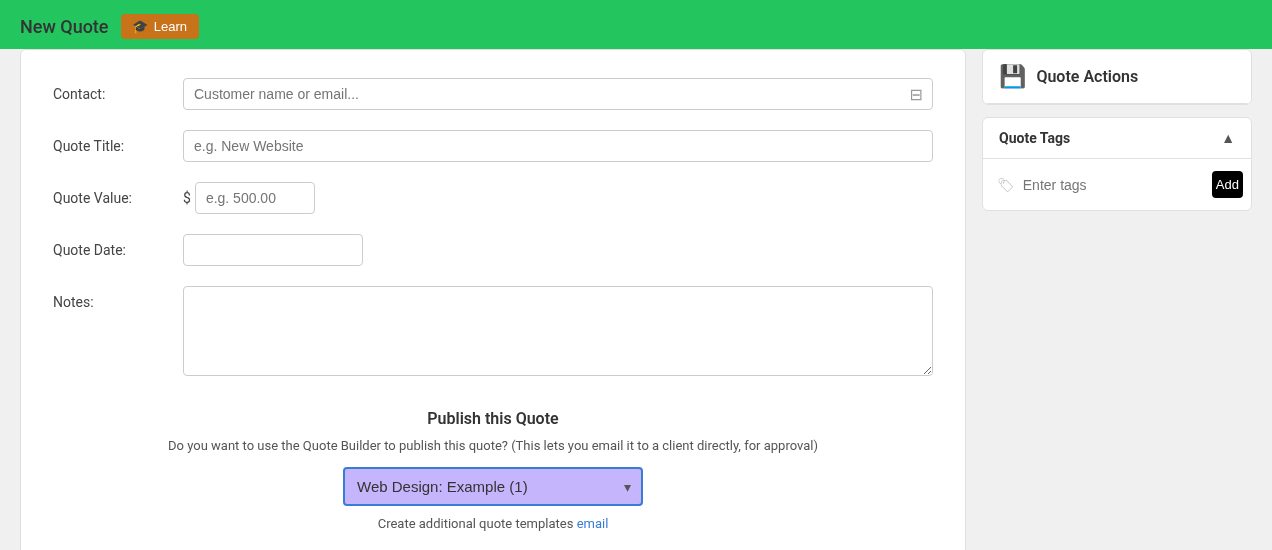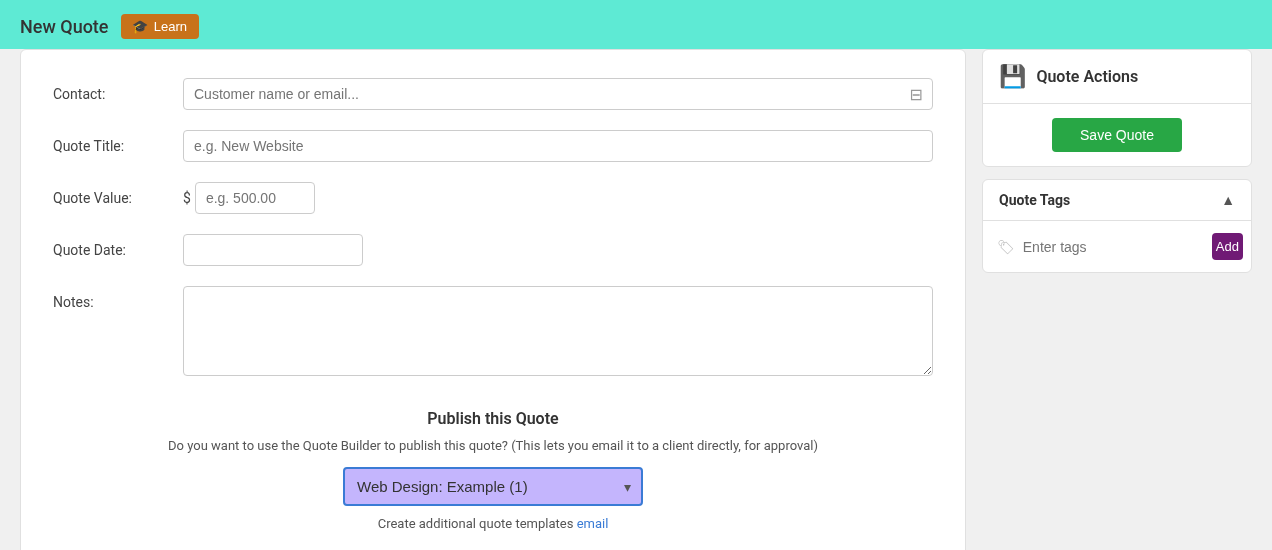--- a/index.html
+++ b/index.html
@@ -8,21 +8,21 @@
       background: #f0f0f0;
       min-height: 550px;
       font-size: 14px;
       color: #333;
     }
     .page-header {
       display: flex;
       align-items: center;
       gap: 12px;
       padding: 14px 20px 10px 20px;
-      background: #5eead4;
+      background: #22c55e;
     }
     .page-title {
       font-size: 18px;
       font-weight: 500;
       color: #333;
     }
     .learn-btn {
       background: #c8721a;
       color: #fff;
       border: none;
@@ -239,21 +239,21 @@
       font-size: 14px;
     }
     .tags-input {
       flex: 1;
       border: none;
       outline: none;
       font-size: 14px;
       color: #999;
     }
     .add-tag-btn {
-      background: #701a75;
+      background: #000000;
       color: #fff;
       border: none;
       border-radius: 4px;
       padding: 6px 4px;
       font-size: 13px;
       cursor: pointer;
     }
   </style>
 </head>
 <body>
@@ -324,21 +324,20 @@
 
   </div>
 
   <div class="sidebar">
 
     <div class="sidebar-card">
       <div class="quote-actions-header">
         <span class="save-icon">💾</span>
         <span class="quote-actions-title">Quote Actions</span>
       </div>
-      <button class="save-quote-btn">Save Quote</button>
     </div>
 
     <div class="sidebar-card">
       <div class="quote-tags-header">
         <span class="quote-tags-title">Quote Tags</span>
         <span class="chevron-up">▲</span>
       </div>
       <div class="tags-body">
         <span class="tag-icon">🏷</span>
         <input class="tags-input" type="text" placeholder="Enter tags" style="">

